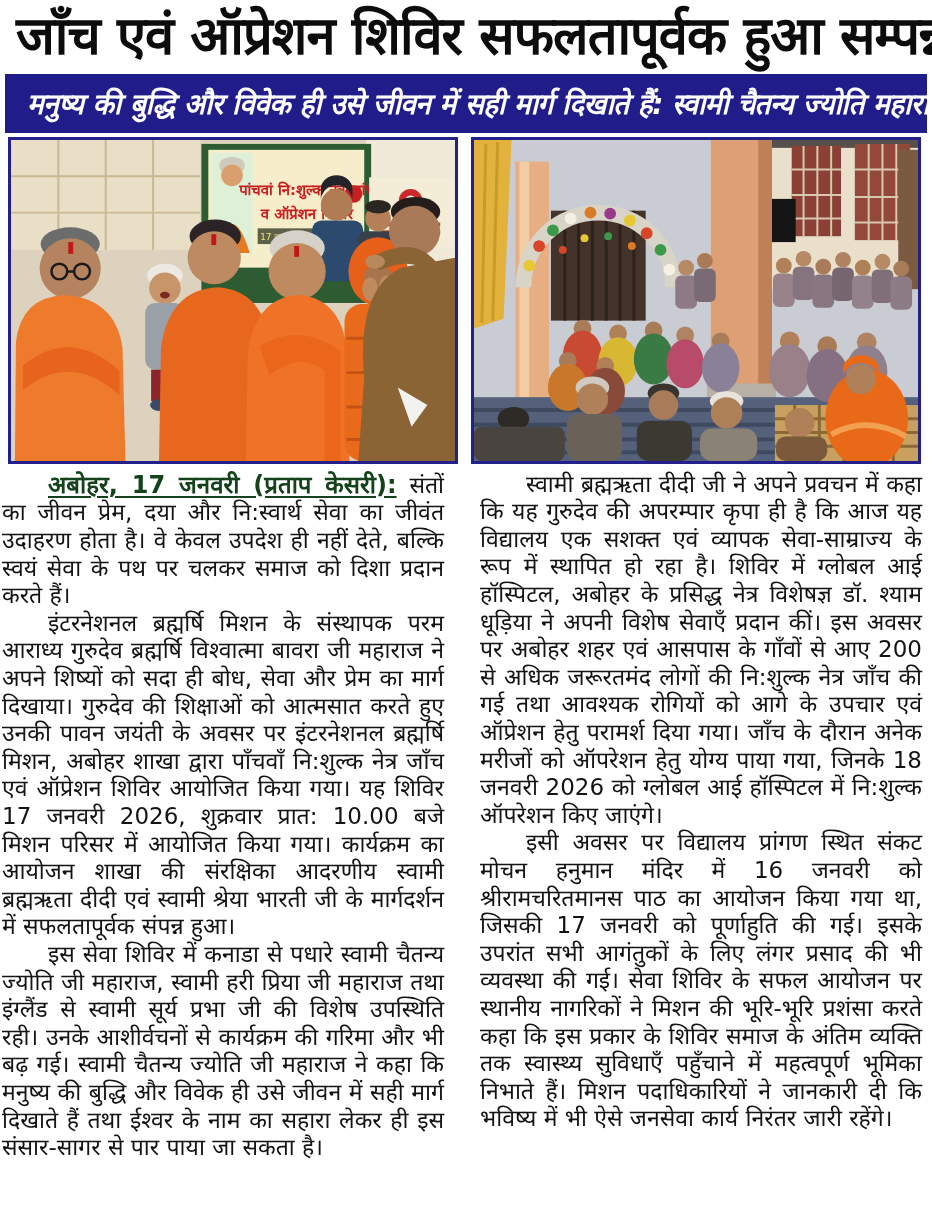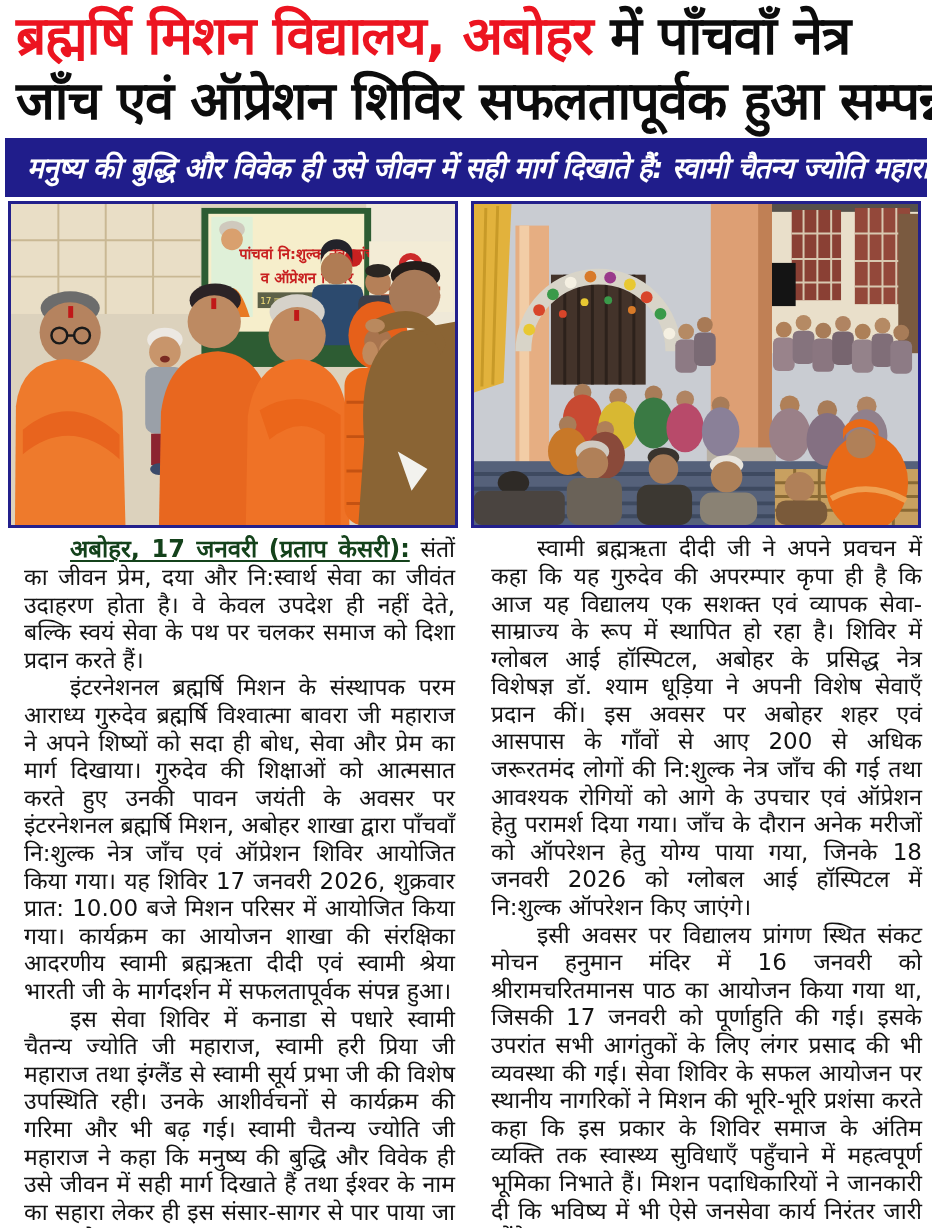--- a/index.html
+++ b/index.html
@@ -26,39 +26,38 @@
     letter-spacing:-0.5px; white-space:nowrap; display:inline-block;
   }
   
   .photos { display:flex; gap:13px; padding:0 11px 0 8px; }
   .photo {
     flex:1 1 0; height:327px; border:3px solid #23208c; background:#ccc;
     overflow:hidden;
   }
   .photo svg { display:block; width:100%; height:100%; }
   
-  .article { display:flex; gap:36px; padding:7px 10px 0 24px; }
+  .article { display:flex; gap:36px; padding:7px 10px 0 2px; }
   .col { flex:1 1 0; }
   .col p {
     font-size:23px; line-height:1.2; color:#131313;
     text-align:justify; text-indent:46px;
     font-family:"DejaVu Sans", sans-serif;
   }
   .dateline {
     color:#14421b; font-weight:bold; font-size:24px;
     text-decoration:underline; text-underline-offset:3px;
   }
 </style>
 </head>
 <body>
 
 <div class="page">
 
   <header class="headline">
-    <div class="h-line"><span class="h-red">ब्रह्मर्षि मिशन विद्यालय, अबोहर</span><span> में पाँचवाँ नेत्र</span></div>
     <div class="h-line" style="display: inline-block; transform-origin: left center; transform: scaleX(0.988335);">जाँच एवं ऑप्रेशन शिविर सफलतापूर्वक हुआ सम्पन्न</div>
   </header>
 
   <div class="subhead">
     <span style="display: inline-block; transform-origin: center center; transform: scaleX(0.962422);">मनुष्य की बुद्धि और विवेक ही उसे जीवन में सही मार्ग दिखाते हैं: स्वामी चैतन्य ज्योति महाराज</span>
   </div>
 
   <div class="photos">
 
     <figure class="photo">

